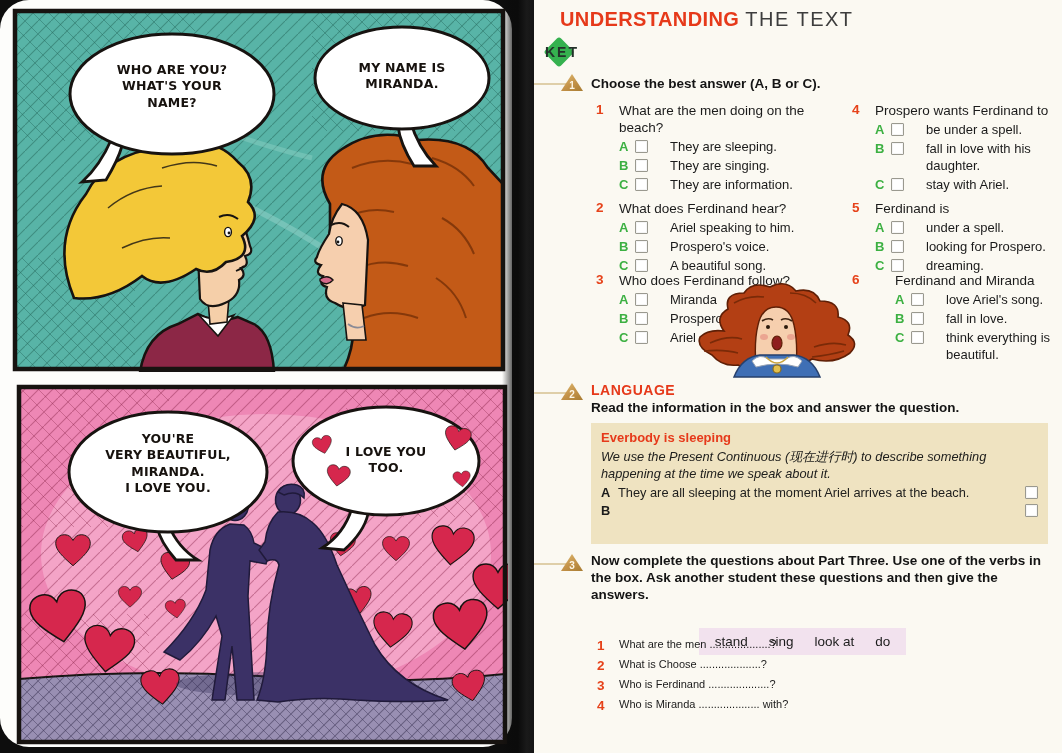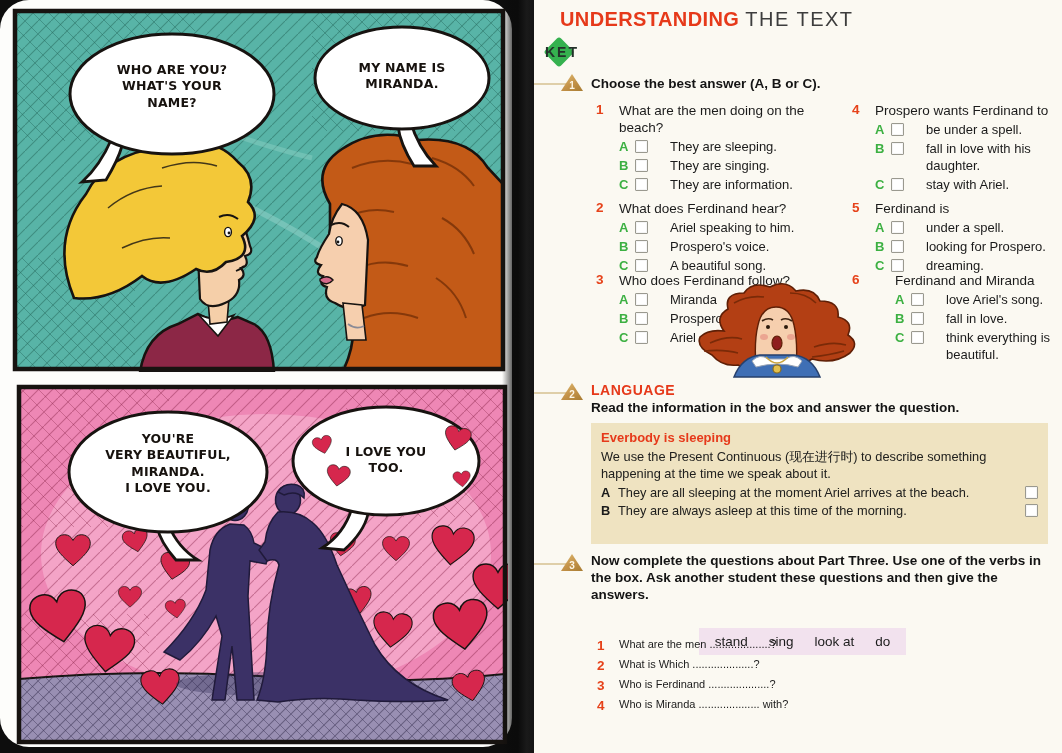--- a/index.html
+++ b/index.html
@@ -446,29 +446,28 @@
 
     <div class="gold-line" style="left:0; top:392px; width:40px;"></div>
     <div class="tri-badge" style="left:27px; top:383px;">
       <span>2</span>
     </div>
     <div class="lang-heading" style="left:57px; top:382px;">LANGUAGE</div>
     <div class="instruction" style="left:57px; top:399px; width:450px;">Read the information in the box and answer the question.</div>
 
     <div class="lang-box">
       <div class="box-title">Everbody is sleeping</div>
-      <p style="width:445px;">We use the Present Continuous (现在进行时) to describe something happening at the time we speak about it.</p>
+      <p style="width:445px;font-style:italic;">We use the Present Continuous (现在进行时) to describe something happening at the time we speak about it.</p>
       <div class="lang-opt">
         <span class="bletter">A</span>
         <span class="btext">They are all sleeping at the moment Ariel arrives at the beach.</span>
         <span class="checkbox"></span>
       </div>
       <div class="lang-opt">
         <span class="bletter">B</span>
-        <span class="btext">They are always asleep at this time of the morning.</span>
         <span class="checkbox"></span>
       </div>
     </div>
 
     <div class="gold-line" style="left:0; top:563px; width:40px;"></div>
     <div class="tri-badge" style="left:27px; top:554px;">
       <span>3</span>
     </div>
     <div class="instruction" style="left:57px; top:552px; width:468px;">Now complete the questions about Part Three. Use one of the verbs in the box. Ask another student these questions and then give the answers.</div>
 
@@ -478,21 +477,21 @@
       <span>look at</span>
       <span>do</span>
     </div>
 
     <div class="fillin" style="left:63px; top:638px;">
       <span class="fnum">1</span>
       <span class="ftext">What are the men ....................?</span>
     </div>
     <div class="fillin" style="left:63px; top:658px;">
       <span class="fnum">2</span>
-      <span class="ftext">What is Which ....................?</span>
+      <span class="ftext">What is Choose ....................?</span>
     </div>
     <div class="fillin" style="left:63px; top:678px;">
       <span class="fnum">3</span>
       <span class="ftext">Who is Ferdinand ....................?</span>
     </div>
     <div class="fillin" style="left:63px; top:698px;">
       <span class="fnum">4</span>
       <span class="ftext">Who is Miranda .................... with?</span>
     </div>
 

